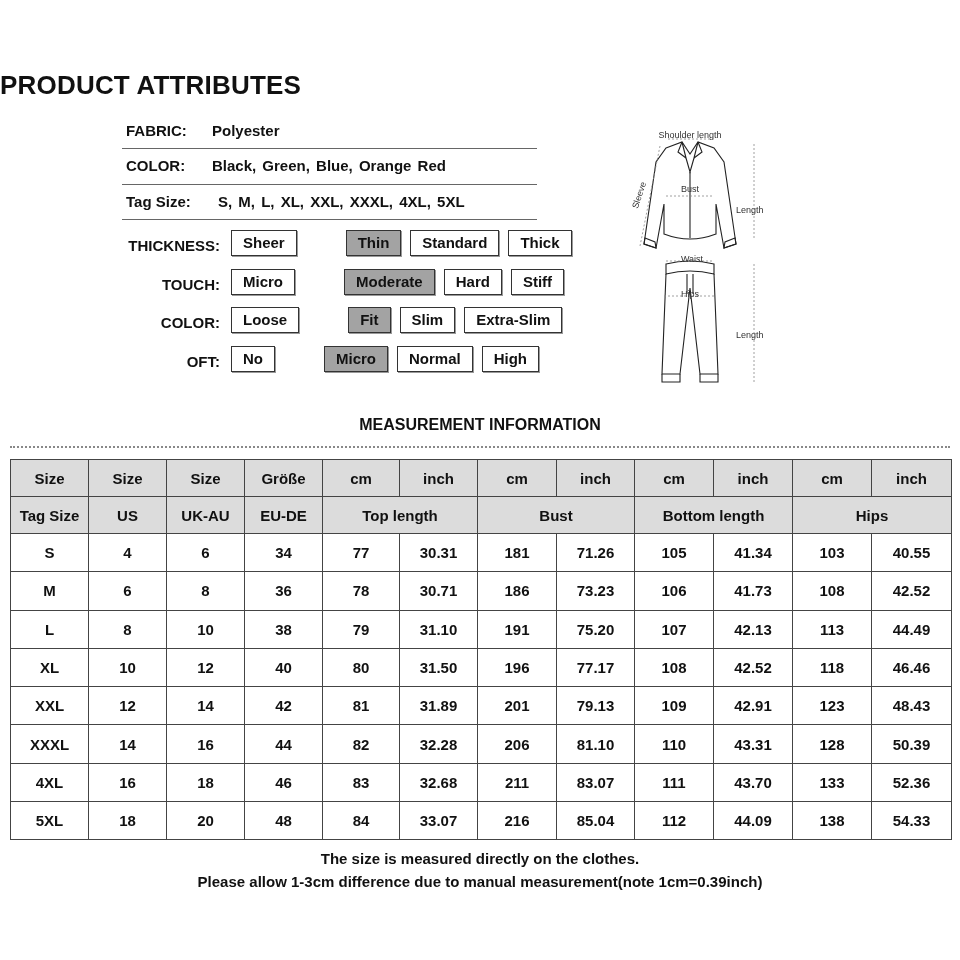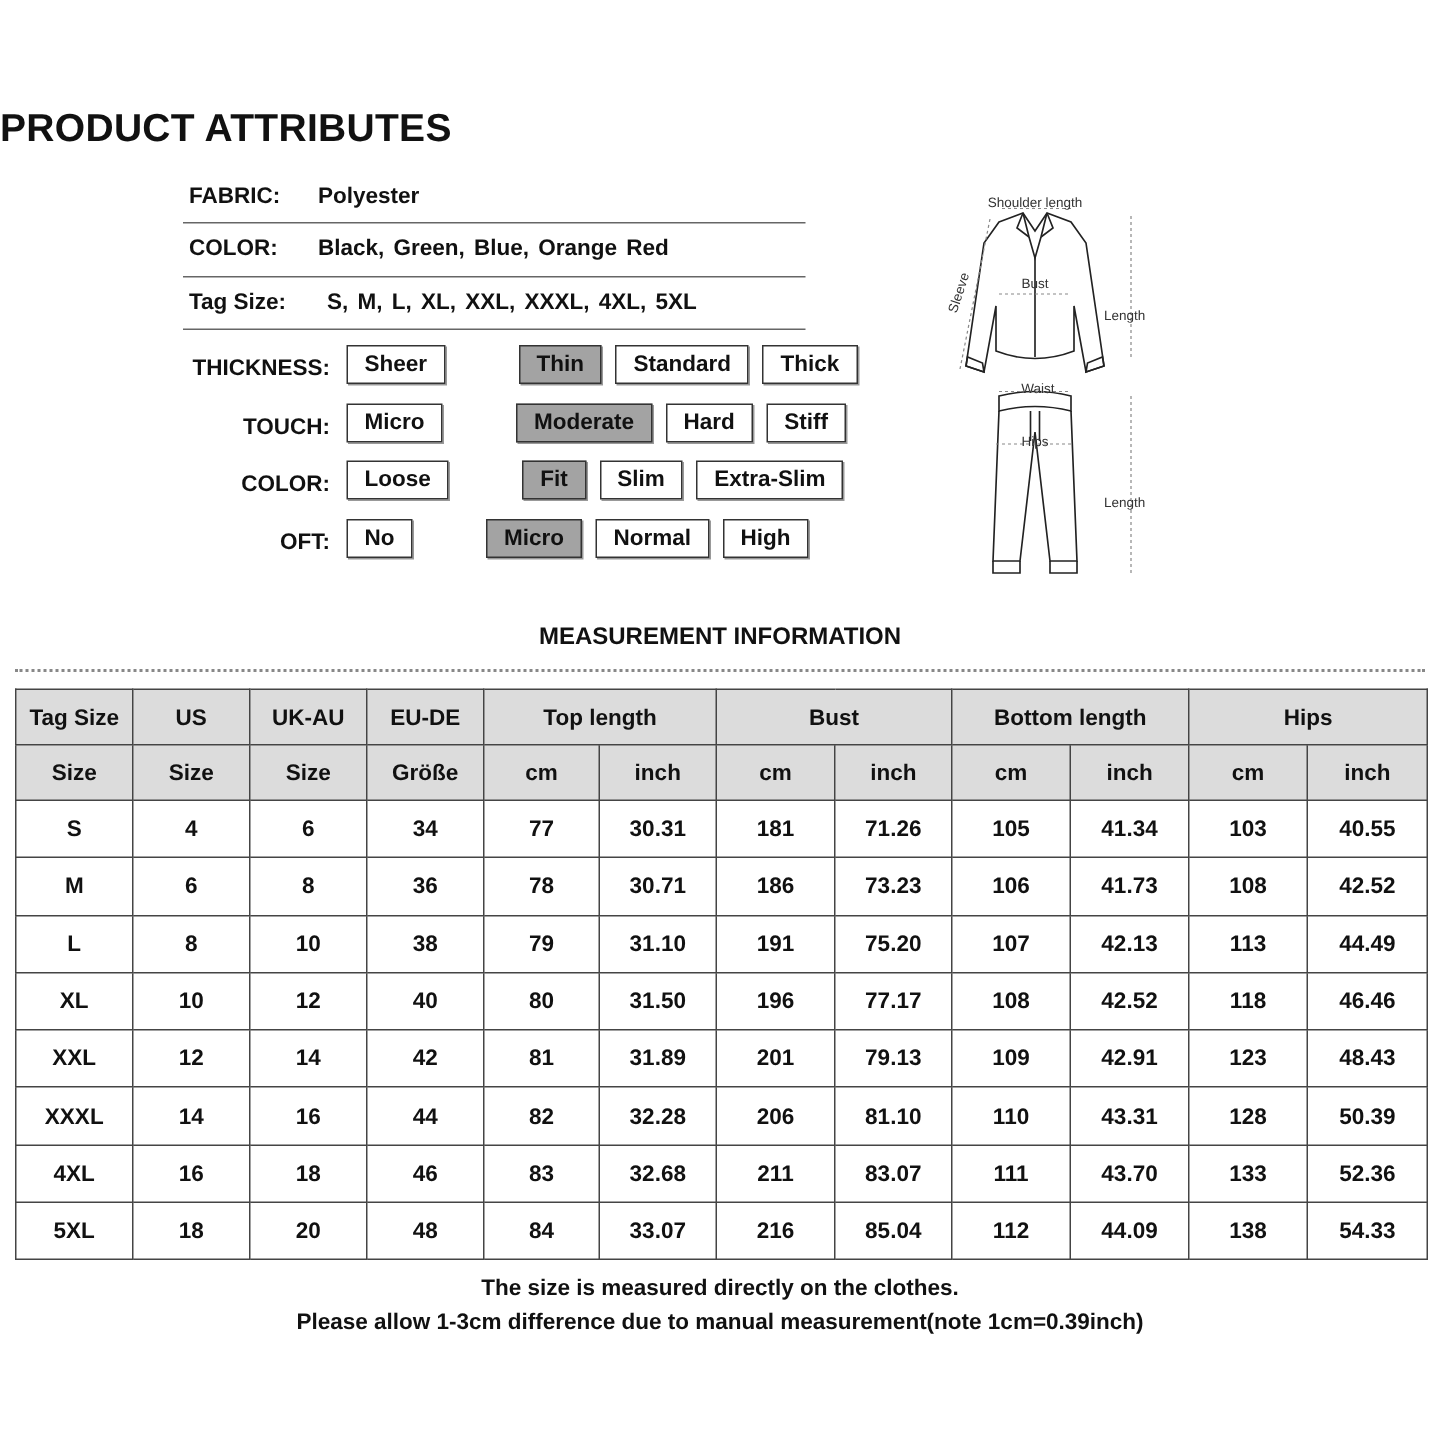--- a/index.html
+++ b/index.html
@@ -140,42 +140,42 @@
       <col style="width:78px">
       <col style="width:79px">
       <col style="width:78px">
     <col style="width:79px">
       <col style="width:79px">
       <col style="width:79px">
       <col style="width:80px">
   </colgroup>
   <thead>
     <tr>
+      <th>Size</th>
+      <th>Size</th>
+      <th>Size</th>
+      <th>Größe</th>
+      <th>cm</th>
+      <th>inch</th>
+      <th>cm</th>
+      <th>inch</th>
+      <th>cm</th>
+      <th>inch</th>
+      <th>cm</th>
+      <th>inch</th>
+    </tr>
+    <tr>
       <th>Tag Size</th>
       <th>US</th>
       <th>UK-AU</th>
       <th>EU-DE</th>
       <th colspan="2">Top length</th>
       <th colspan="2">Bust</th>
       <th colspan="2">Bottom length</th>
       <th colspan="2">Hips</th>
-    </tr>
-    <tr>
-      <th>Size</th>
-      <th>Size</th>
-      <th>Size</th>
-      <th>Größe</th>
-      <th>cm</th>
-      <th>inch</th>
-      <th>cm</th>
-      <th>inch</th>
-      <th>cm</th>
-      <th>inch</th>
-      <th>cm</th>
-      <th>inch</th>
     </tr>
   </thead>
   <tbody id="size-body">
       <tr>
         <td>S</td>
         <td>4</td>
         <td>6</td>
         <td>34</td>
         <td>77</td>
         <td>30.31</td>

